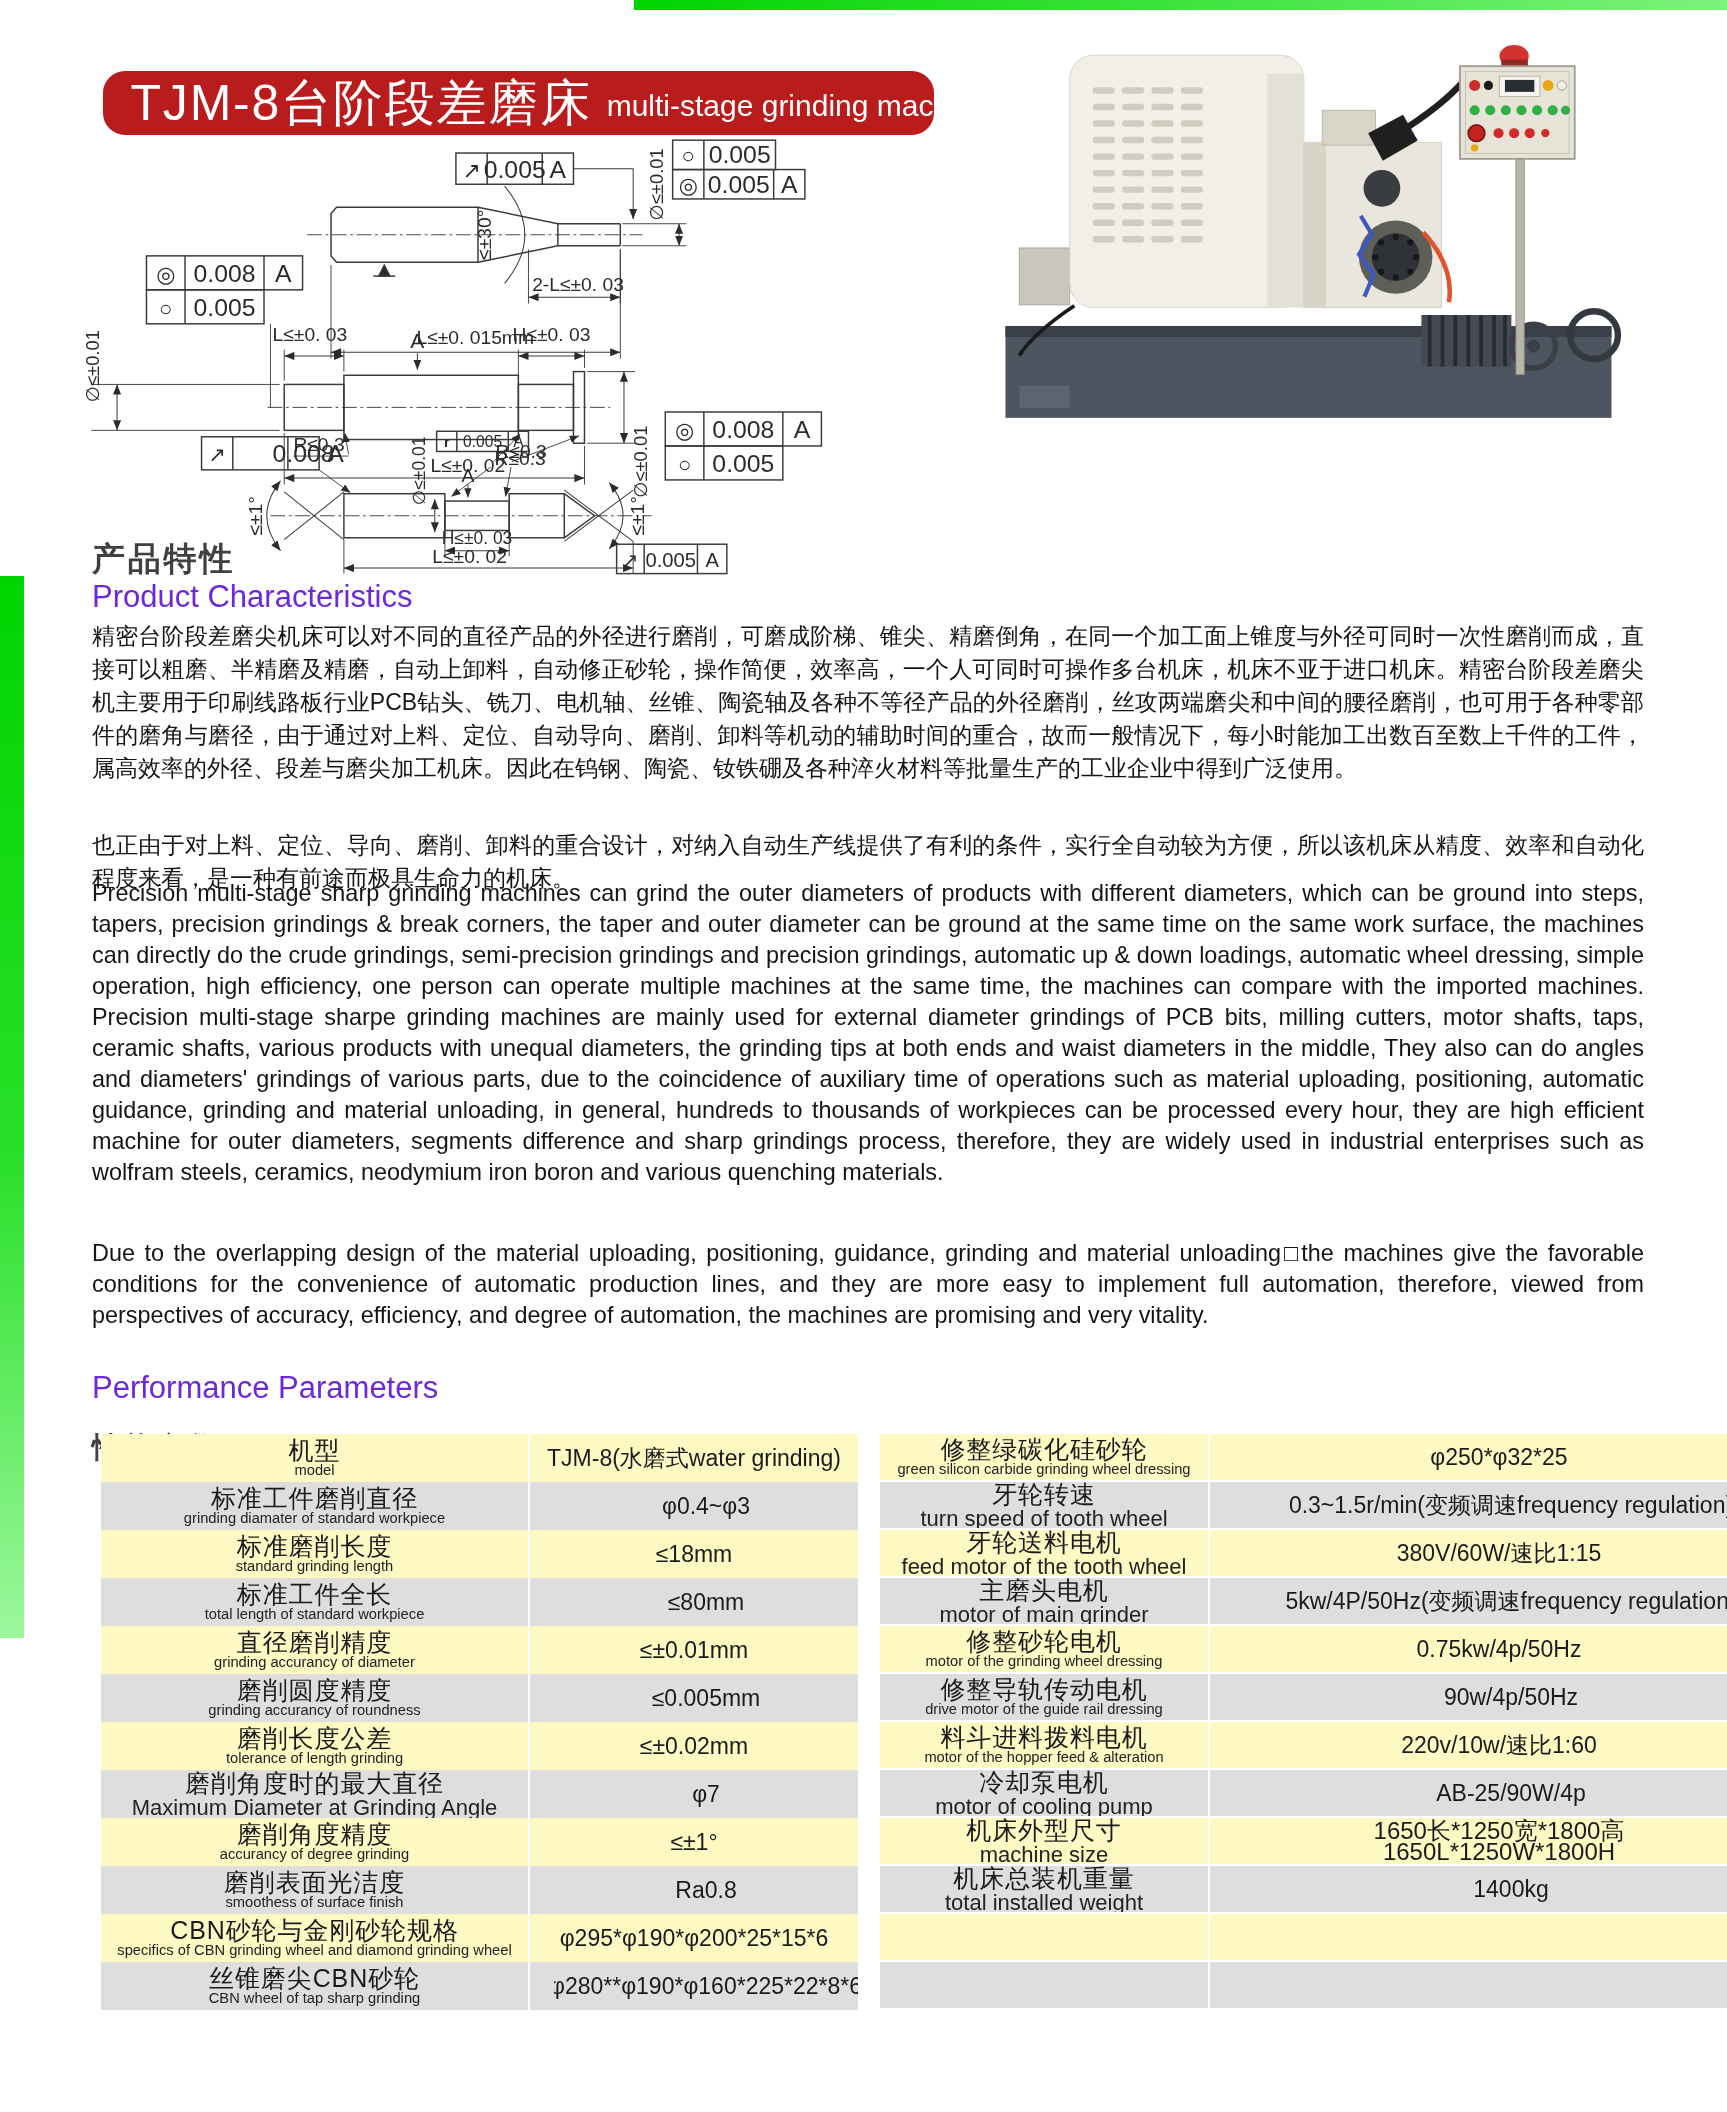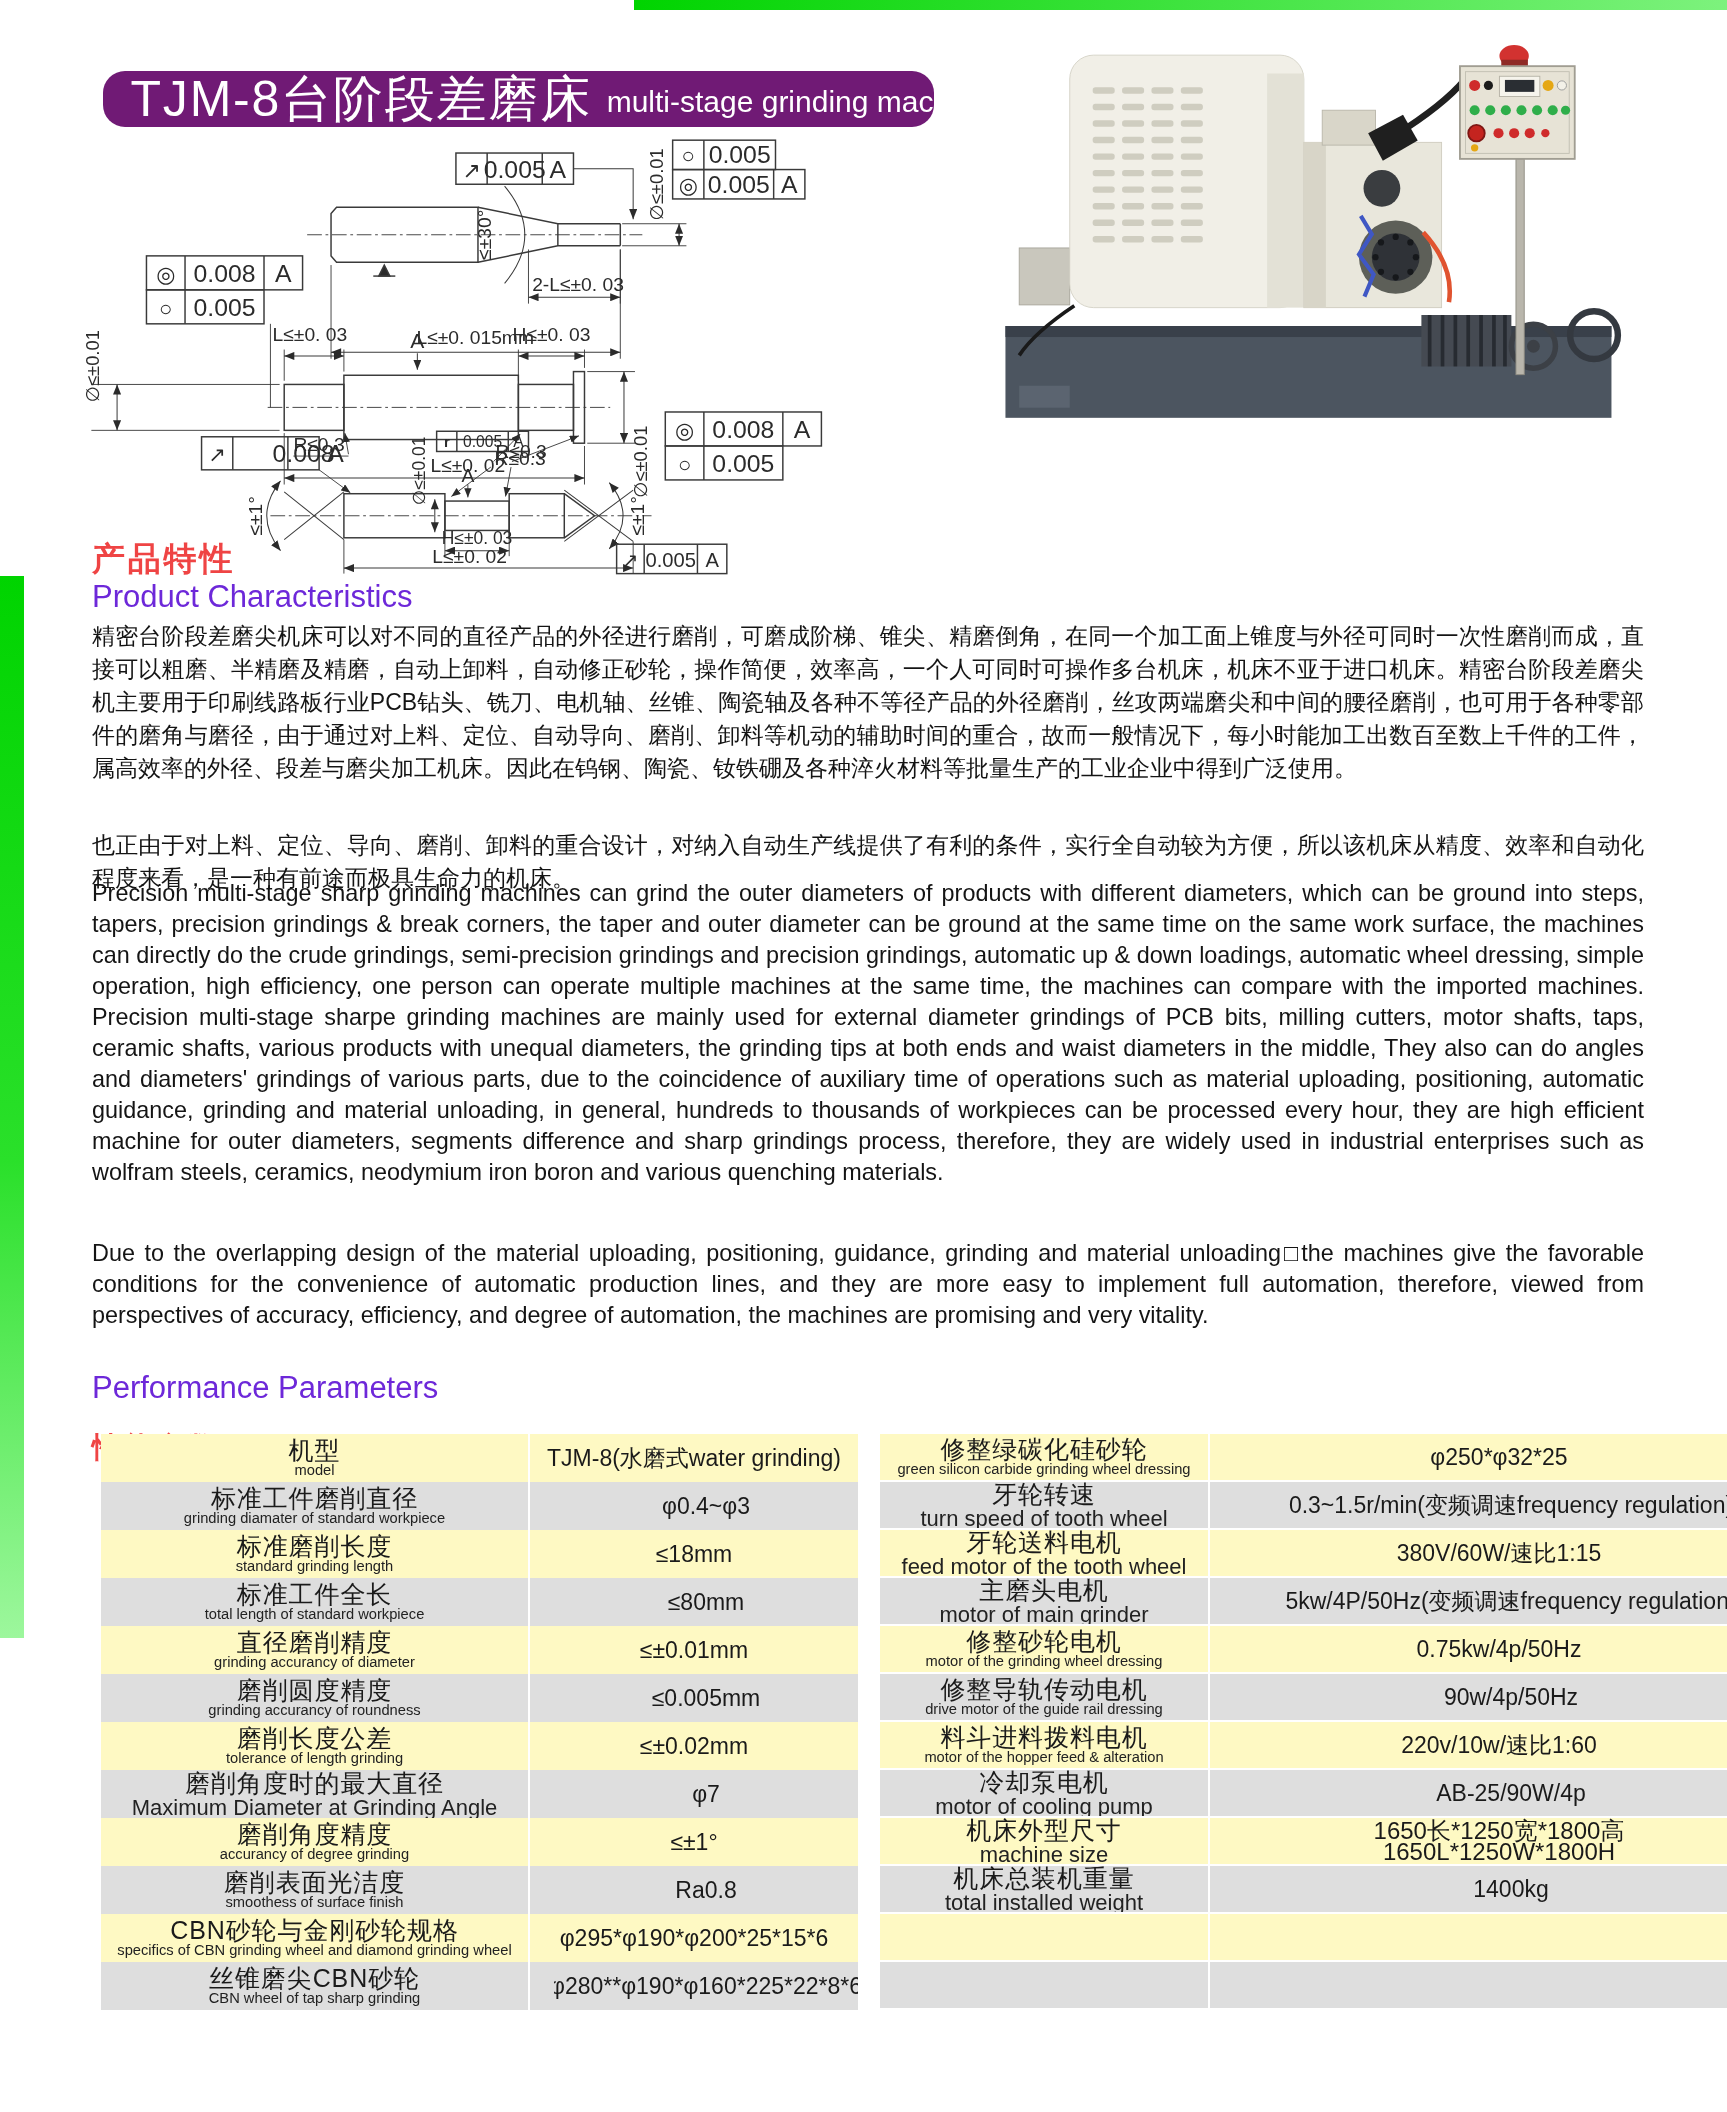--- a/index.html
+++ b/index.html
@@ -2,26 +2,26 @@
 <html style="font-size:14.7px"><head>
 <meta charset="utf-8">
 <style>
   html,body{margin:0;padding:0;background:#888;}
   .page{position:relative;width:1727px;height:2112px;background:#ffffff;overflow:hidden;
         font-family:"Liberation Sans","DejaVu Sans",sans-serif;color:#111;}
   .strip-top{position:absolute;left:634px;top:0;width:1094px;height:10px;
              background:linear-gradient(90deg,#00d400,#7df27d);}
   .strip-left{position:absolute;left:0;top:576px;width:24px;height:1062px;
               background:linear-gradient(180deg,#00d400 0%,#2ae02a 55%,#9df79d 100%);}
-  .banner{position:absolute;left:103px;top:71px;width:831px;height:56px;background:#701a75;
+  .banner{position:absolute;left:103px;top:71px;width:831px;height:64px;background:#b91c1c;
           border-radius:22px;display:flex;align-items:center;color:#fff;white-space:nowrap;}
   .banner-zh{font-size:50px;margin-left:27.5px;letter-spacing:1.8px;}
   .banner-en{font-size:30px;margin-left:14.7px;padding-top:5.5px;}
   svg text{fill:#2b2b2b;font-family:"Liberation Sans","DejaVu Sans",sans-serif;}
-  .sec-zh{position:absolute;left:92px;font-size:33px;font-weight:bold;color:#ef4444;letter-spacing:2.8px;}
+  .sec-zh{position:absolute;left:92px;font-size:33px;font-weight:bold;color:#404040;letter-spacing:2.8px;}
   .sec-en{position:absolute;left:92px;font-size:31px;color:#6d28d9;}
   .para{position:absolute;left:92px;width:1552px;text-align:justify;color:#141414;}
   .para-zh{font-size:23px;line-height:33px;}
   .para-en{font-size:23.4px;line-height:31px;}
   .tables{position:absolute;left:0;top:1434px;width:1727px;}
   .t-left{position:absolute;left:101px;top:0;width:757px;}
   .t-right{position:absolute;left:880px;top:0;width:908px;}
   .spec-row{display:flex;height:48px;box-sizing:border-box;}
   .t-right .spec-row{border-bottom:2.8px solid #fff;}
   .rg{background:#fef9c3;}

